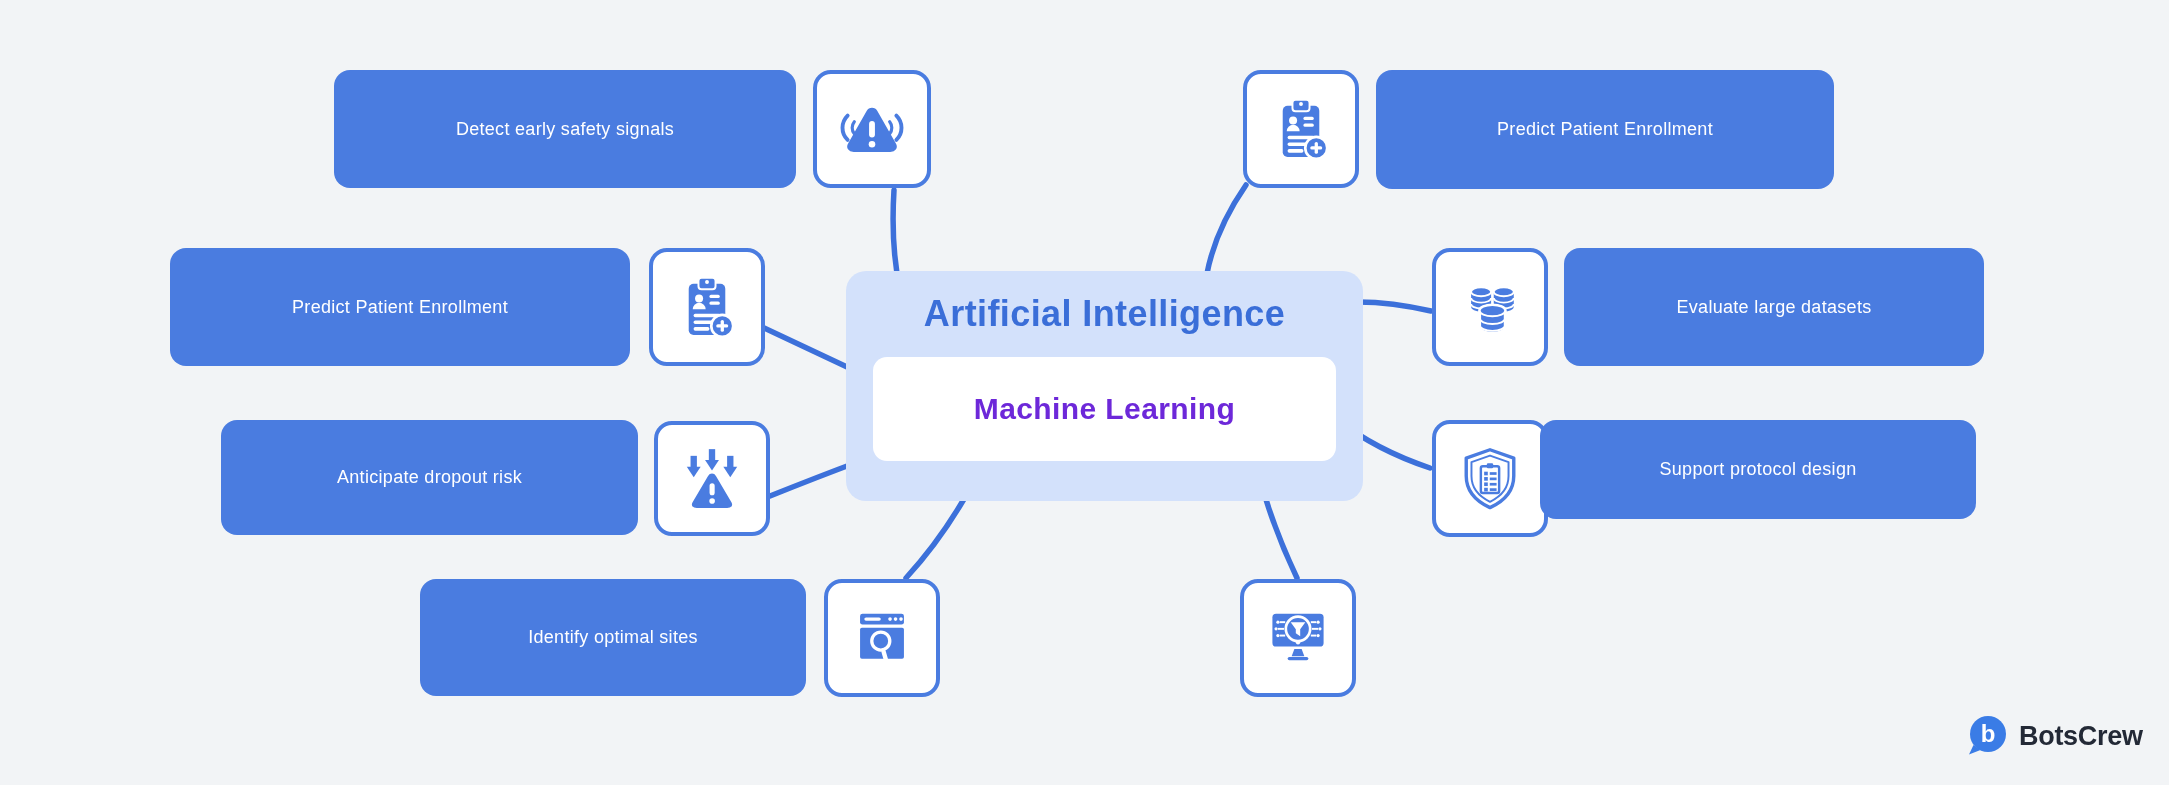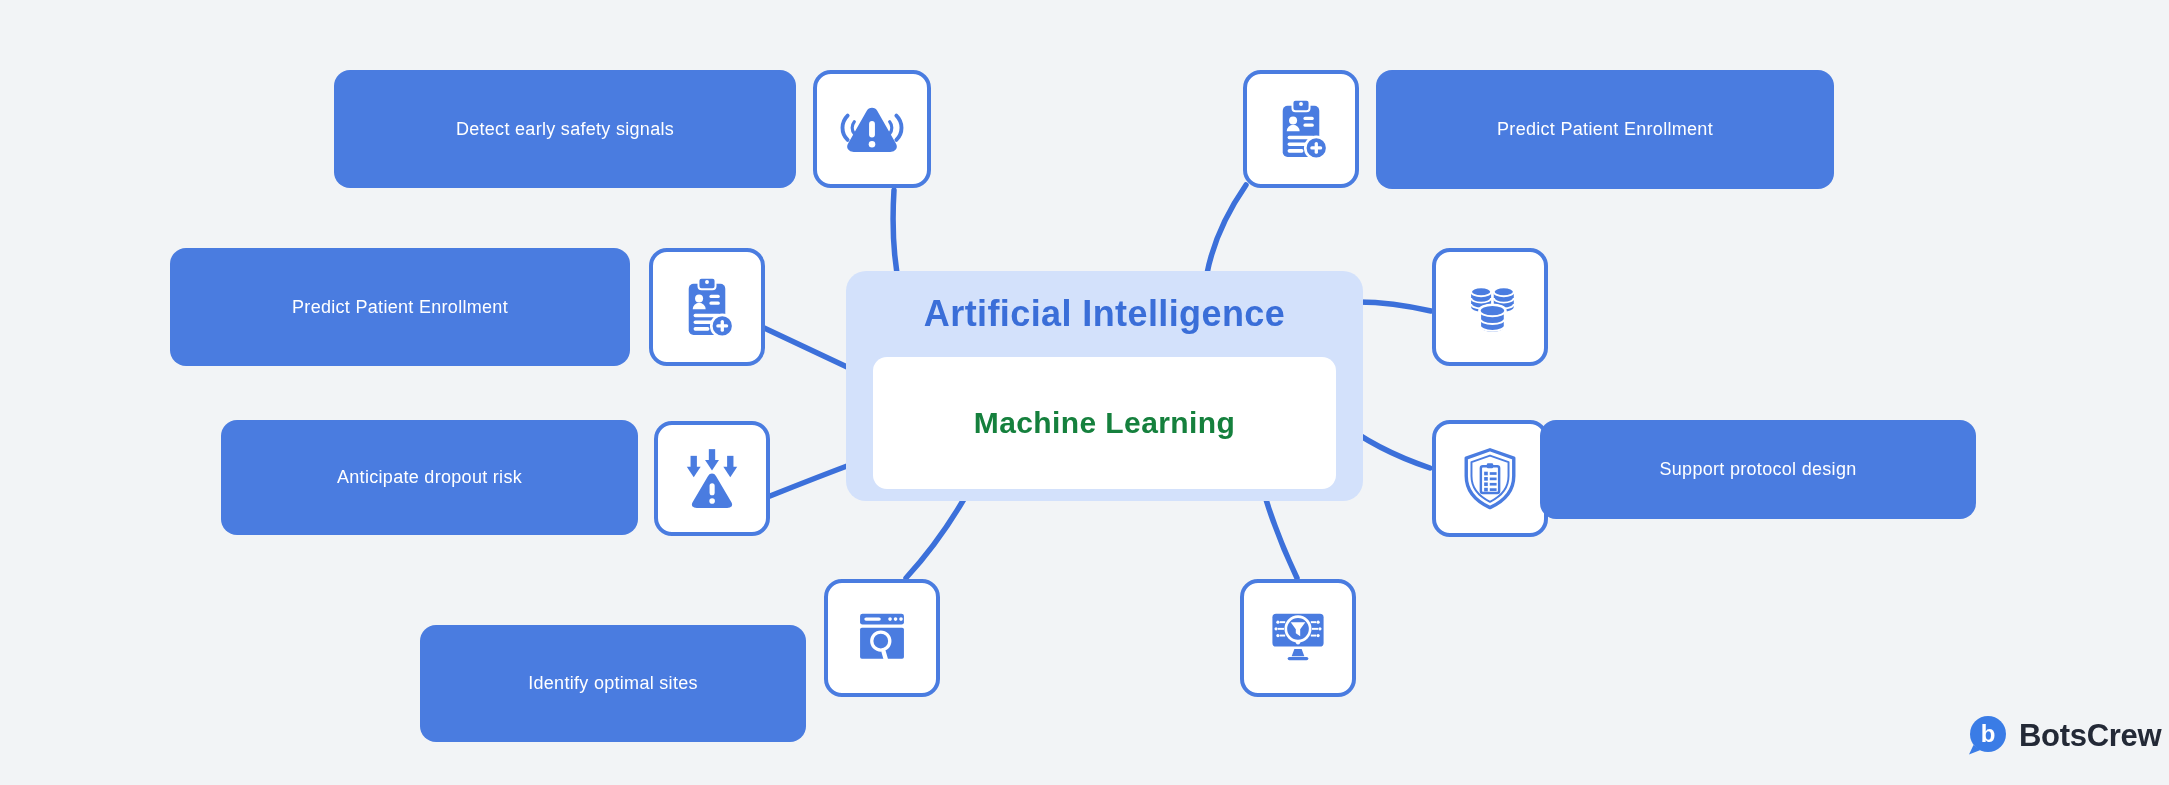--- a/index.html
+++ b/index.html
@@ -41,31 +41,31 @@
     background:#d3e1fb;
     border-radius:20px;
   }
   .center-title{
     position:absolute;left:0;top:0;width:100%;height:86px;
     display:flex;align-items:center;justify-content:center;
     color:#3a6ed8;font-size:36px;font-weight:700;letter-spacing:.4px;
   }
   .inner-box{
     position:absolute;
-    left:27px;top:86px;width:463px;height:132px;
+    left:27px;top:86px;width:463px;height:104px;
     background:#ffffff;border-radius:14px;
     display:flex;align-items:center;justify-content:center;
-    color:#15803d;font-size:30px;font-weight:700;letter-spacing:.4px;
+    color:#6d28d9;font-size:30px;font-weight:700;letter-spacing:.4px;
   }
   .logo{
     position:absolute;left:1964px;top:711px;height:50px;
     display:flex;align-items:center;gap:9px;
   }
   .logo-text{
-    color:#232936;font-size:31px;font-weight:700;letter-spacing:-0.3px;
+    color:#232936;font-size:27px;font-weight:700;letter-spacing:-0.3px;
   }
 </style>
 </head>
 <body>
 
 <div class="canvas">
 
   <svg class="arrows" viewBox="0 0 2169 785">
     <defs>
       <marker id="ah" viewBox="0 0 10 10" markerWidth="4" markerHeight="4" refX="7.5" refY="5" orient="auto">
@@ -93,21 +93,21 @@
 
   <div class="pill" style="left:334px;top:70px;width:462px;height:118px;">
     <span>Detect early safety signals</span>
   </div>
   <div class="pill" style="left:170px;top:248px;width:460px;height:118px;">
     <span>Predict Patient Enrollment</span>
   </div>
   <div class="pill" style="left:221px;top:420px;width:417px;height:115px;">
     <span>Anticipate dropout risk</span>
   </div>
-  <div class="pill" style="left:420px;top:579px;width:386px;height:117px;margin-top:46px;">
+  <div class="pill" style="left:420px;top:579px;width:386px;height:117px;">
     <span>Identify optimal sites</span>
   </div>
 
   <div class="tile" style="left:813px;top:70px;width:118px;height:118px;">
     <svg viewBox="0 0 64 64">
       <g fill="none" stroke="#4a7ce0" stroke-linecap="round">
         <path d="M12 21 A14 14 0 0 0 12 41" stroke-width="3.2"></path>
         <path d="M17.5 26 A8 8 0 0 0 17.5 36" stroke-width="2.6"></path>
         <path d="M52 21 A14 14 0 0 1 52 41" stroke-width="3.2"></path>
         <path d="M46.5 26 A8 8 0 0 1 46.5 36" stroke-width="2.6"></path>
@@ -246,20 +246,23 @@
       </g>
       <circle cx="32" cy="35.5" r="1.8" fill="#ffffff"></circle>
       <path d="M29 41 h6 l2.2 6 h-10.4 z" fill="#4a7ce0"></path>
       <rect x="23.5" y="47.5" width="17" height="2.8" rx="1.4" fill="#4a7ce0"></rect>
     </svg>
   </div>
 
   <div class="pill" style="left:1376px;top:70px;width:458px;height:119px;">
     <span>Predict Patient Enrollment</span>
   </div>
+  <div class="pill" style="left:1564px;top:248px;width:420px;height:118px;">
+    <span>Evaluate large datasets</span>
+  </div>
   <div class="pill" style="left:1540px;top:420px;width:436px;height:99px;">
     <span>Support protocol design</span>
   </div>
 
   <div class="logo">
     <svg width="46" height="46" viewBox="0 0 46 46">
       <circle cx="24" cy="21" r="18" fill="#3a7ce6"></circle>
       <path d="M9.5 32 L5 41.5 L16.5 37 Z" fill="#3a7ce6"></path>
       <text x="24" y="29" text-anchor="middle" font-family="Liberation Sans, sans-serif" font-size="24" font-weight="bold" fill="#ffffff">b</text>
     </svg>

